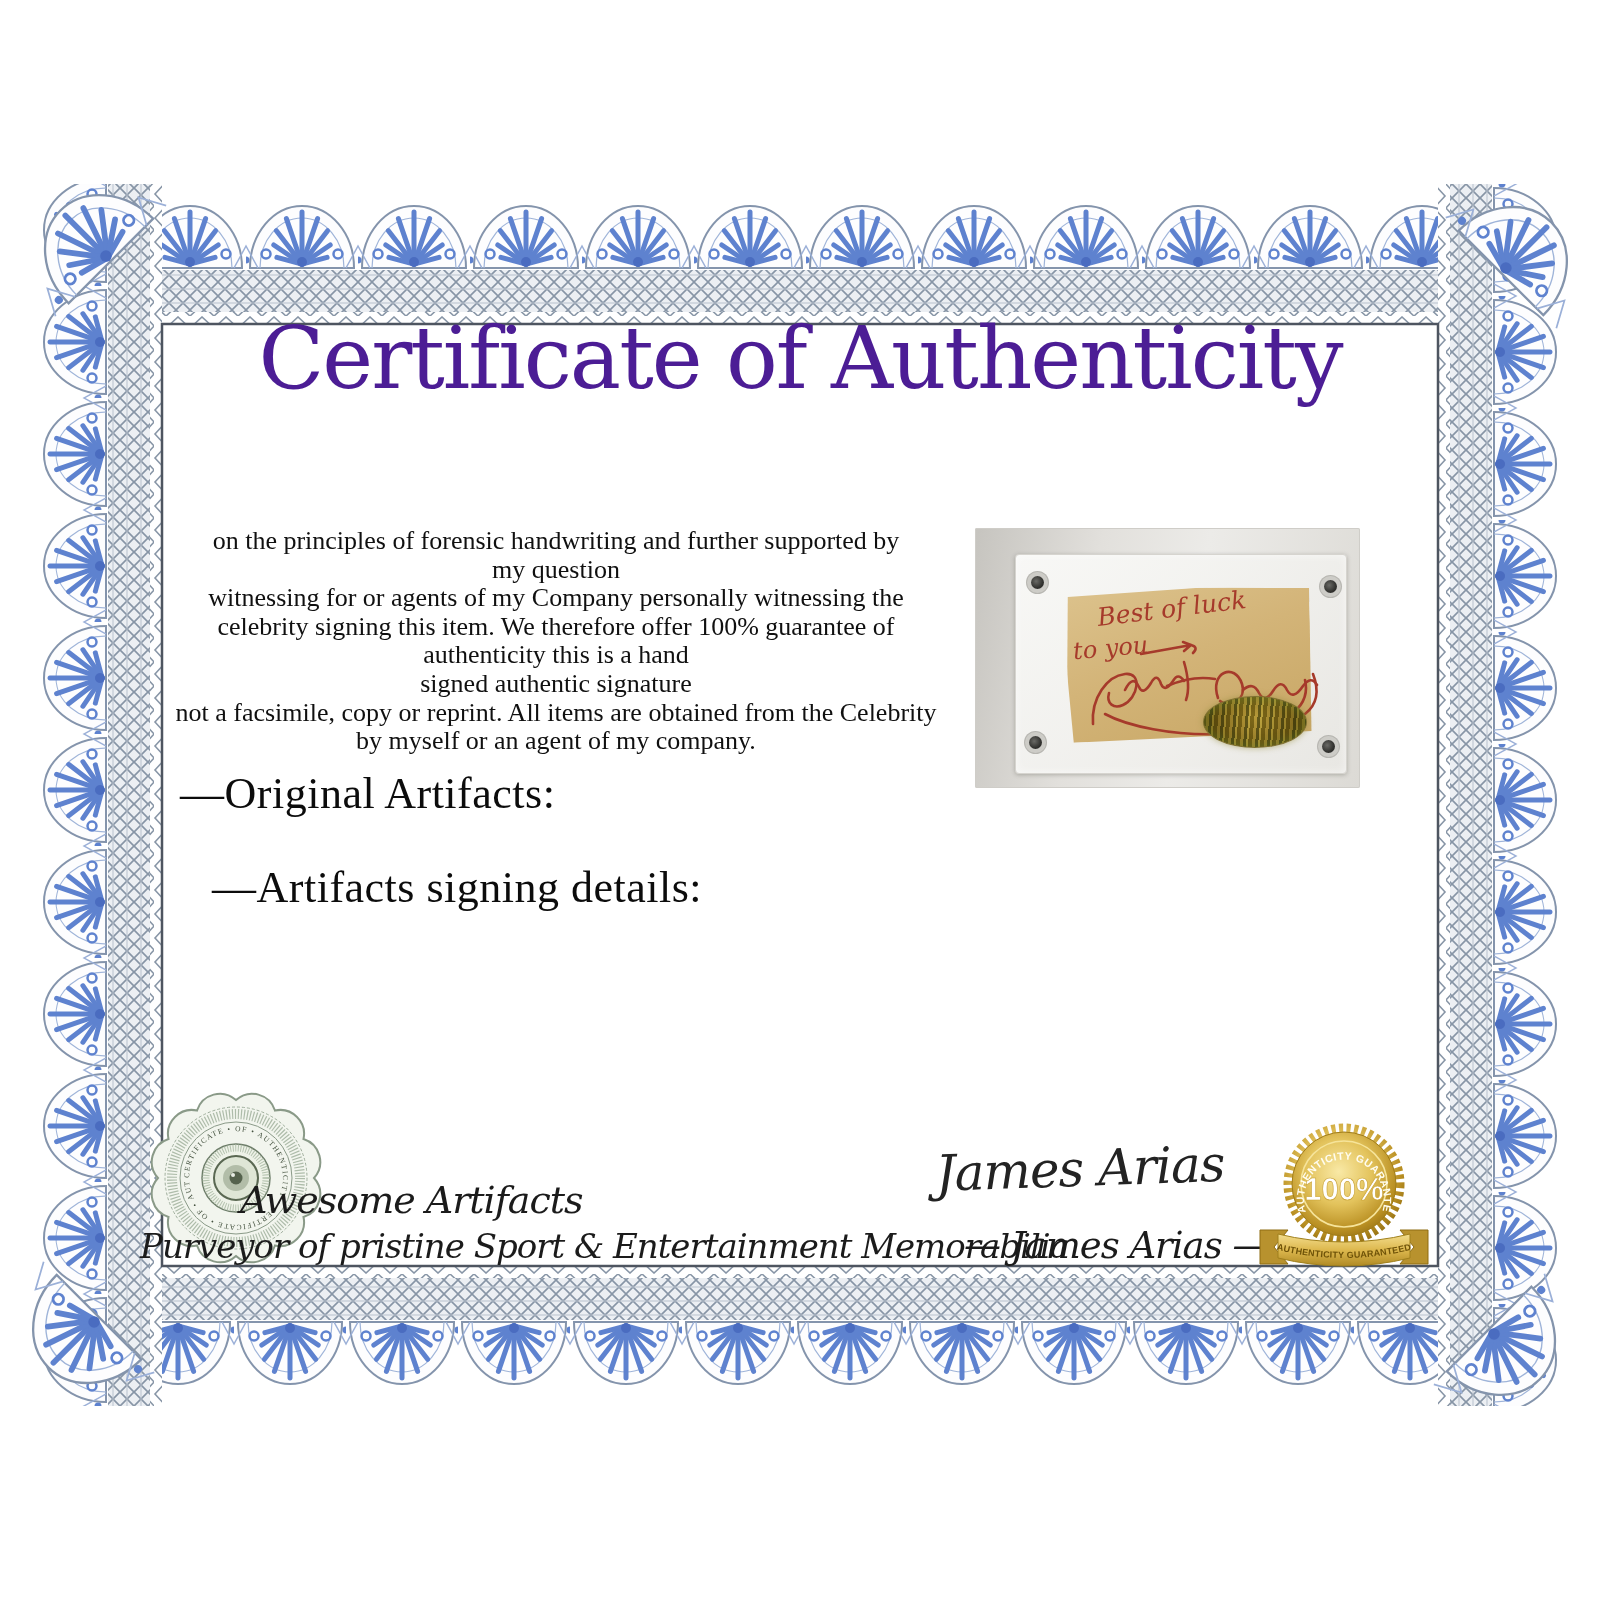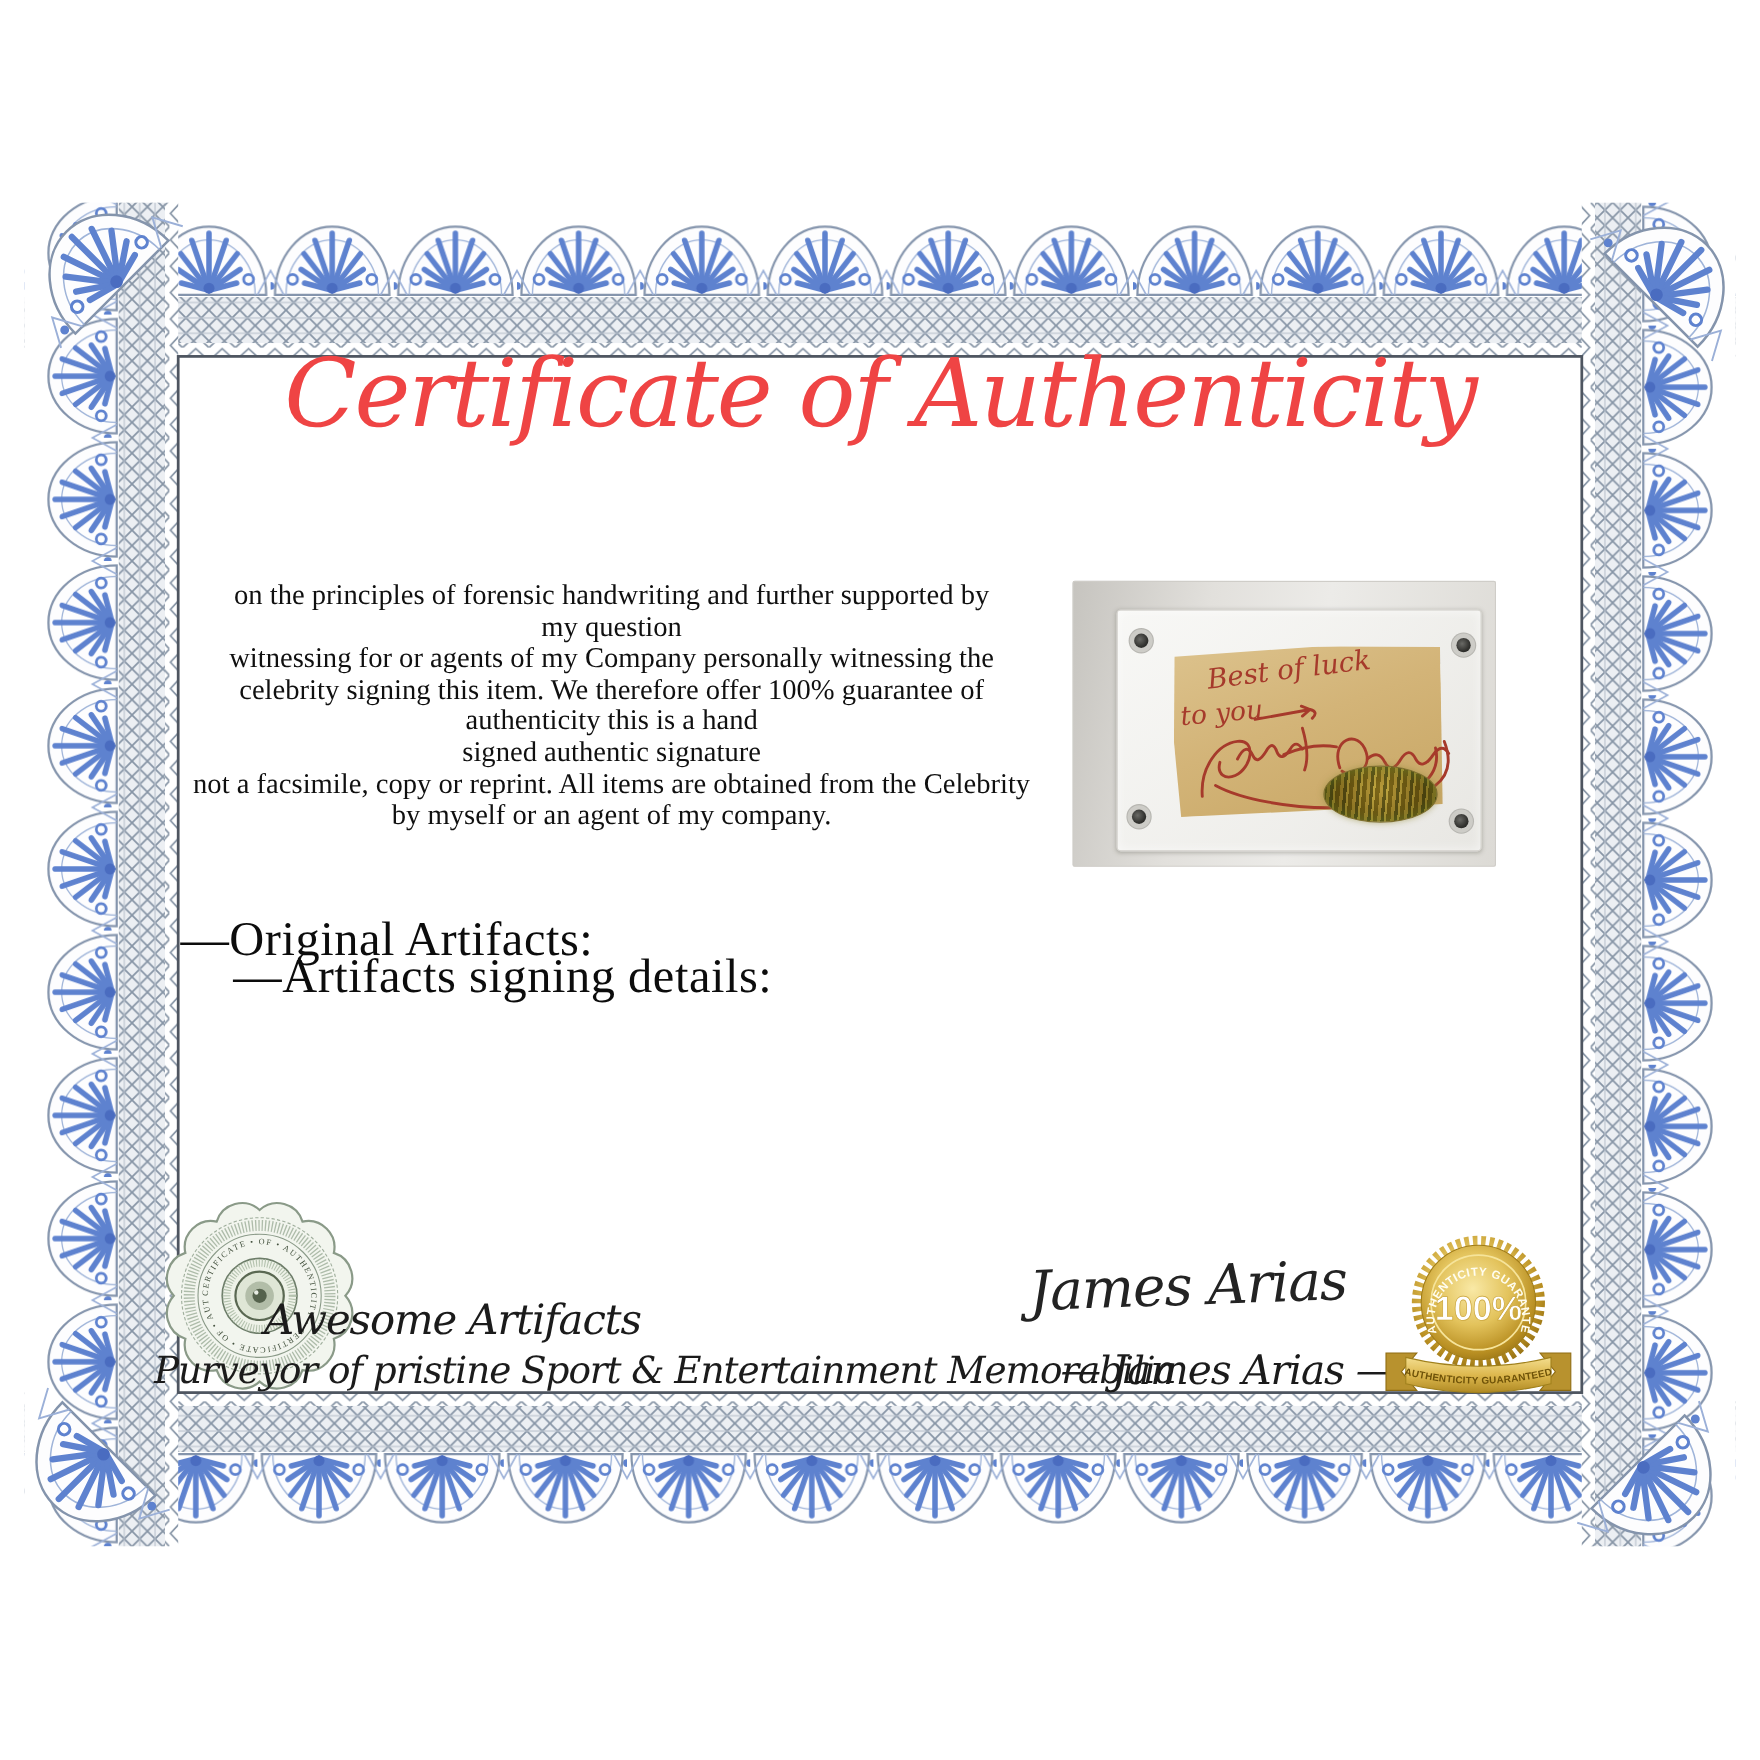--- a/index.html
+++ b/index.html
@@ -2,29 +2,29 @@
 <html><head>
 <meta charset="utf-8">
 <style>
   html,body{margin:0;padding:0;background:#ffffff;}
   .page{position:relative;width:1600px;height:1600px;background:#ffffff;overflow:hidden;
         font-family:"Liberation Serif", serif;color:#141414;}
   .abs{position:absolute;}
 
   
   .title{left:152px;top:308px;width:1296px;text-align:center;
-         font-family:"DejaVu Serif", serif;font-style:italic;font-weight:400;
-         font-size:86px;letter-spacing:-2px;color:#ef4444;}
+         font-family:"DejaVu Serif", serif;font-weight:400;
+         font-size:86px;letter-spacing:-2px;color:#4c1d95;}
   .subtitle{left:152px;top:472px;width:1296px;text-align:center;
             font-size:34px;letter-spacing:.5px;color:#101010;}
   .bodytext{left:150px;top:527px;width:812px;text-align:center;
             font-size:26px;line-height:28.6px;color:#101010;}
   .bodytext div{white-space:nowrap;}
   .sect{left:164px;font-size:44px;letter-spacing:.5px;color:#0c0c0c;white-space:nowrap;}
-  .sect1{top:828px;} .sect2{top:862px;padding-left:48px;}
+  .sect1{top:768px;margin-left:16px;} .sect2{top:862px;padding-left:48px;}
 
   
   .photo{left:975px;top:528px;width:385px;height:260px;border-radius:2px;
          background:linear-gradient(100deg,#c6c4bf 0%,#e2e0dc 30%,#ecebe8 55%,#dcdad5 100%);
          box-shadow:0 0 0 1px #cfcdc8 inset;}
   .case{position:absolute;left:40px;top:26px;width:330px;height:218px;border-radius:4px;
         background:linear-gradient(135deg,rgba(250,250,248,.95),rgba(233,232,228,.9));
         border:1px solid #d6d4cf;box-shadow:0 1px 4px rgba(80,80,70,.35), 0 0 10px rgba(255,255,255,.6) inset;}
   .screw{position:absolute;width:13px;height:13px;border-radius:50%;
          background:radial-gradient(circle at 40% 40%, #6a6a66 0%, #32322f 60%, #1d1d1b 100%);

